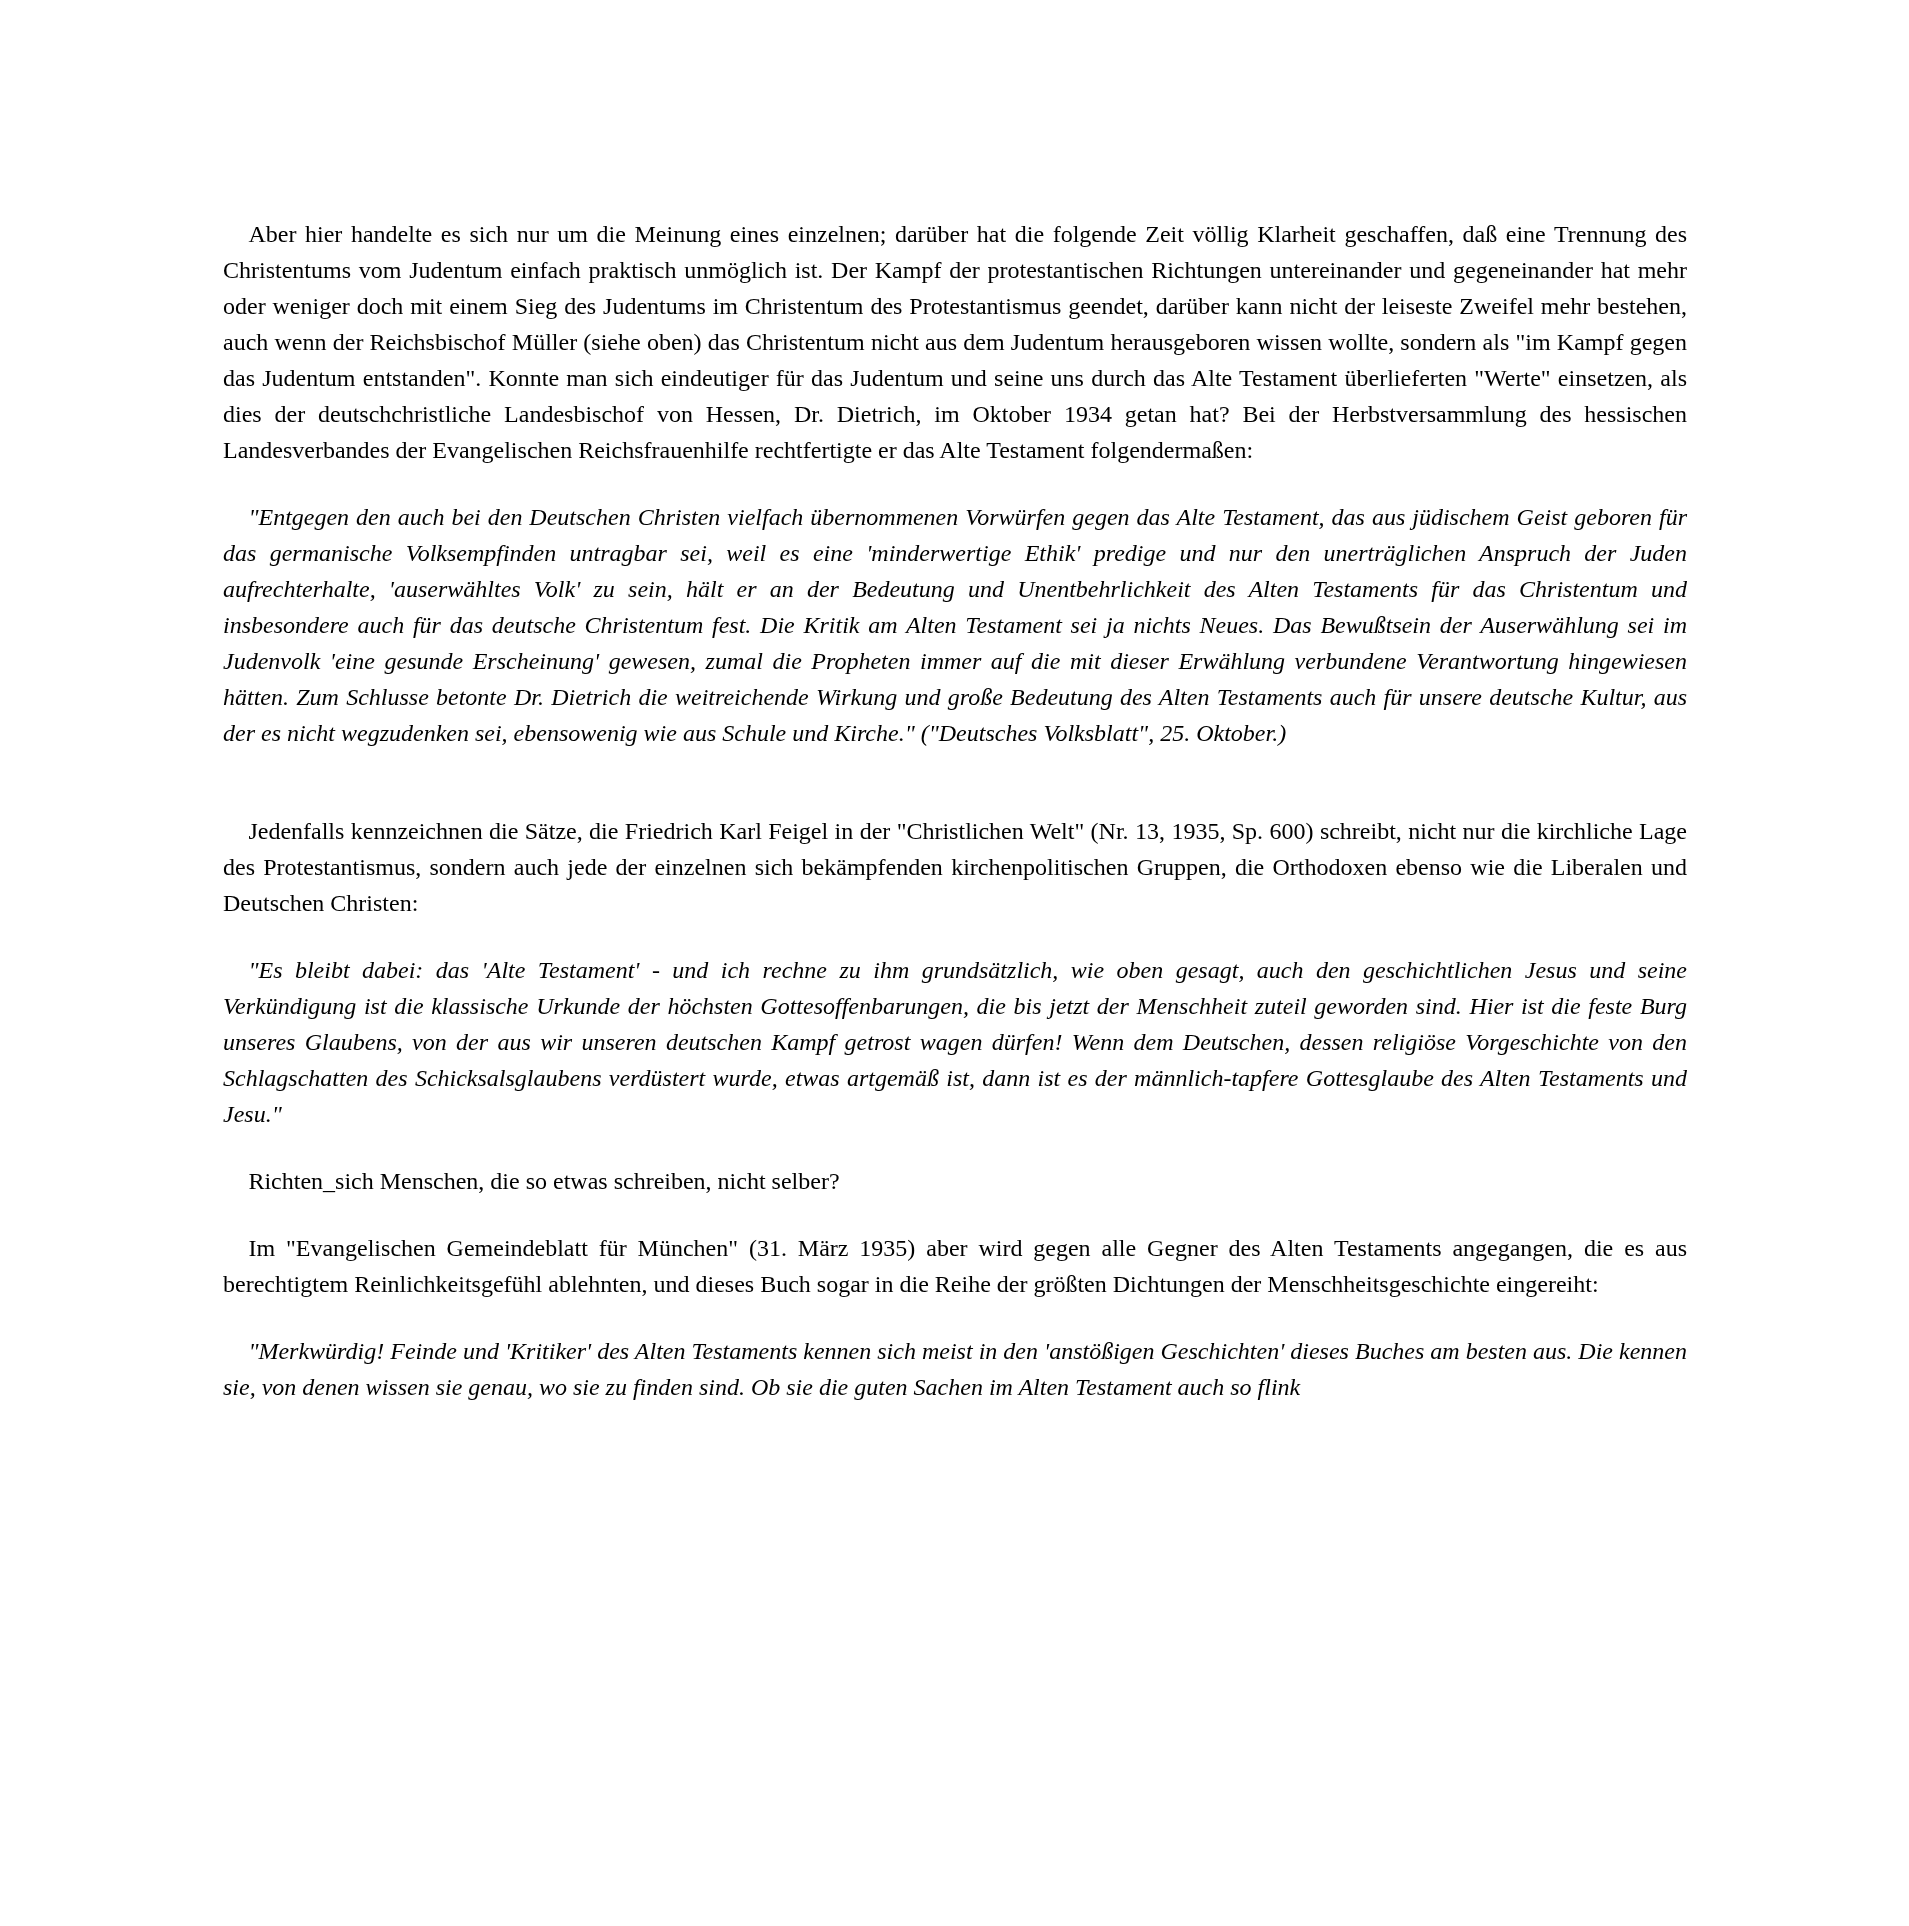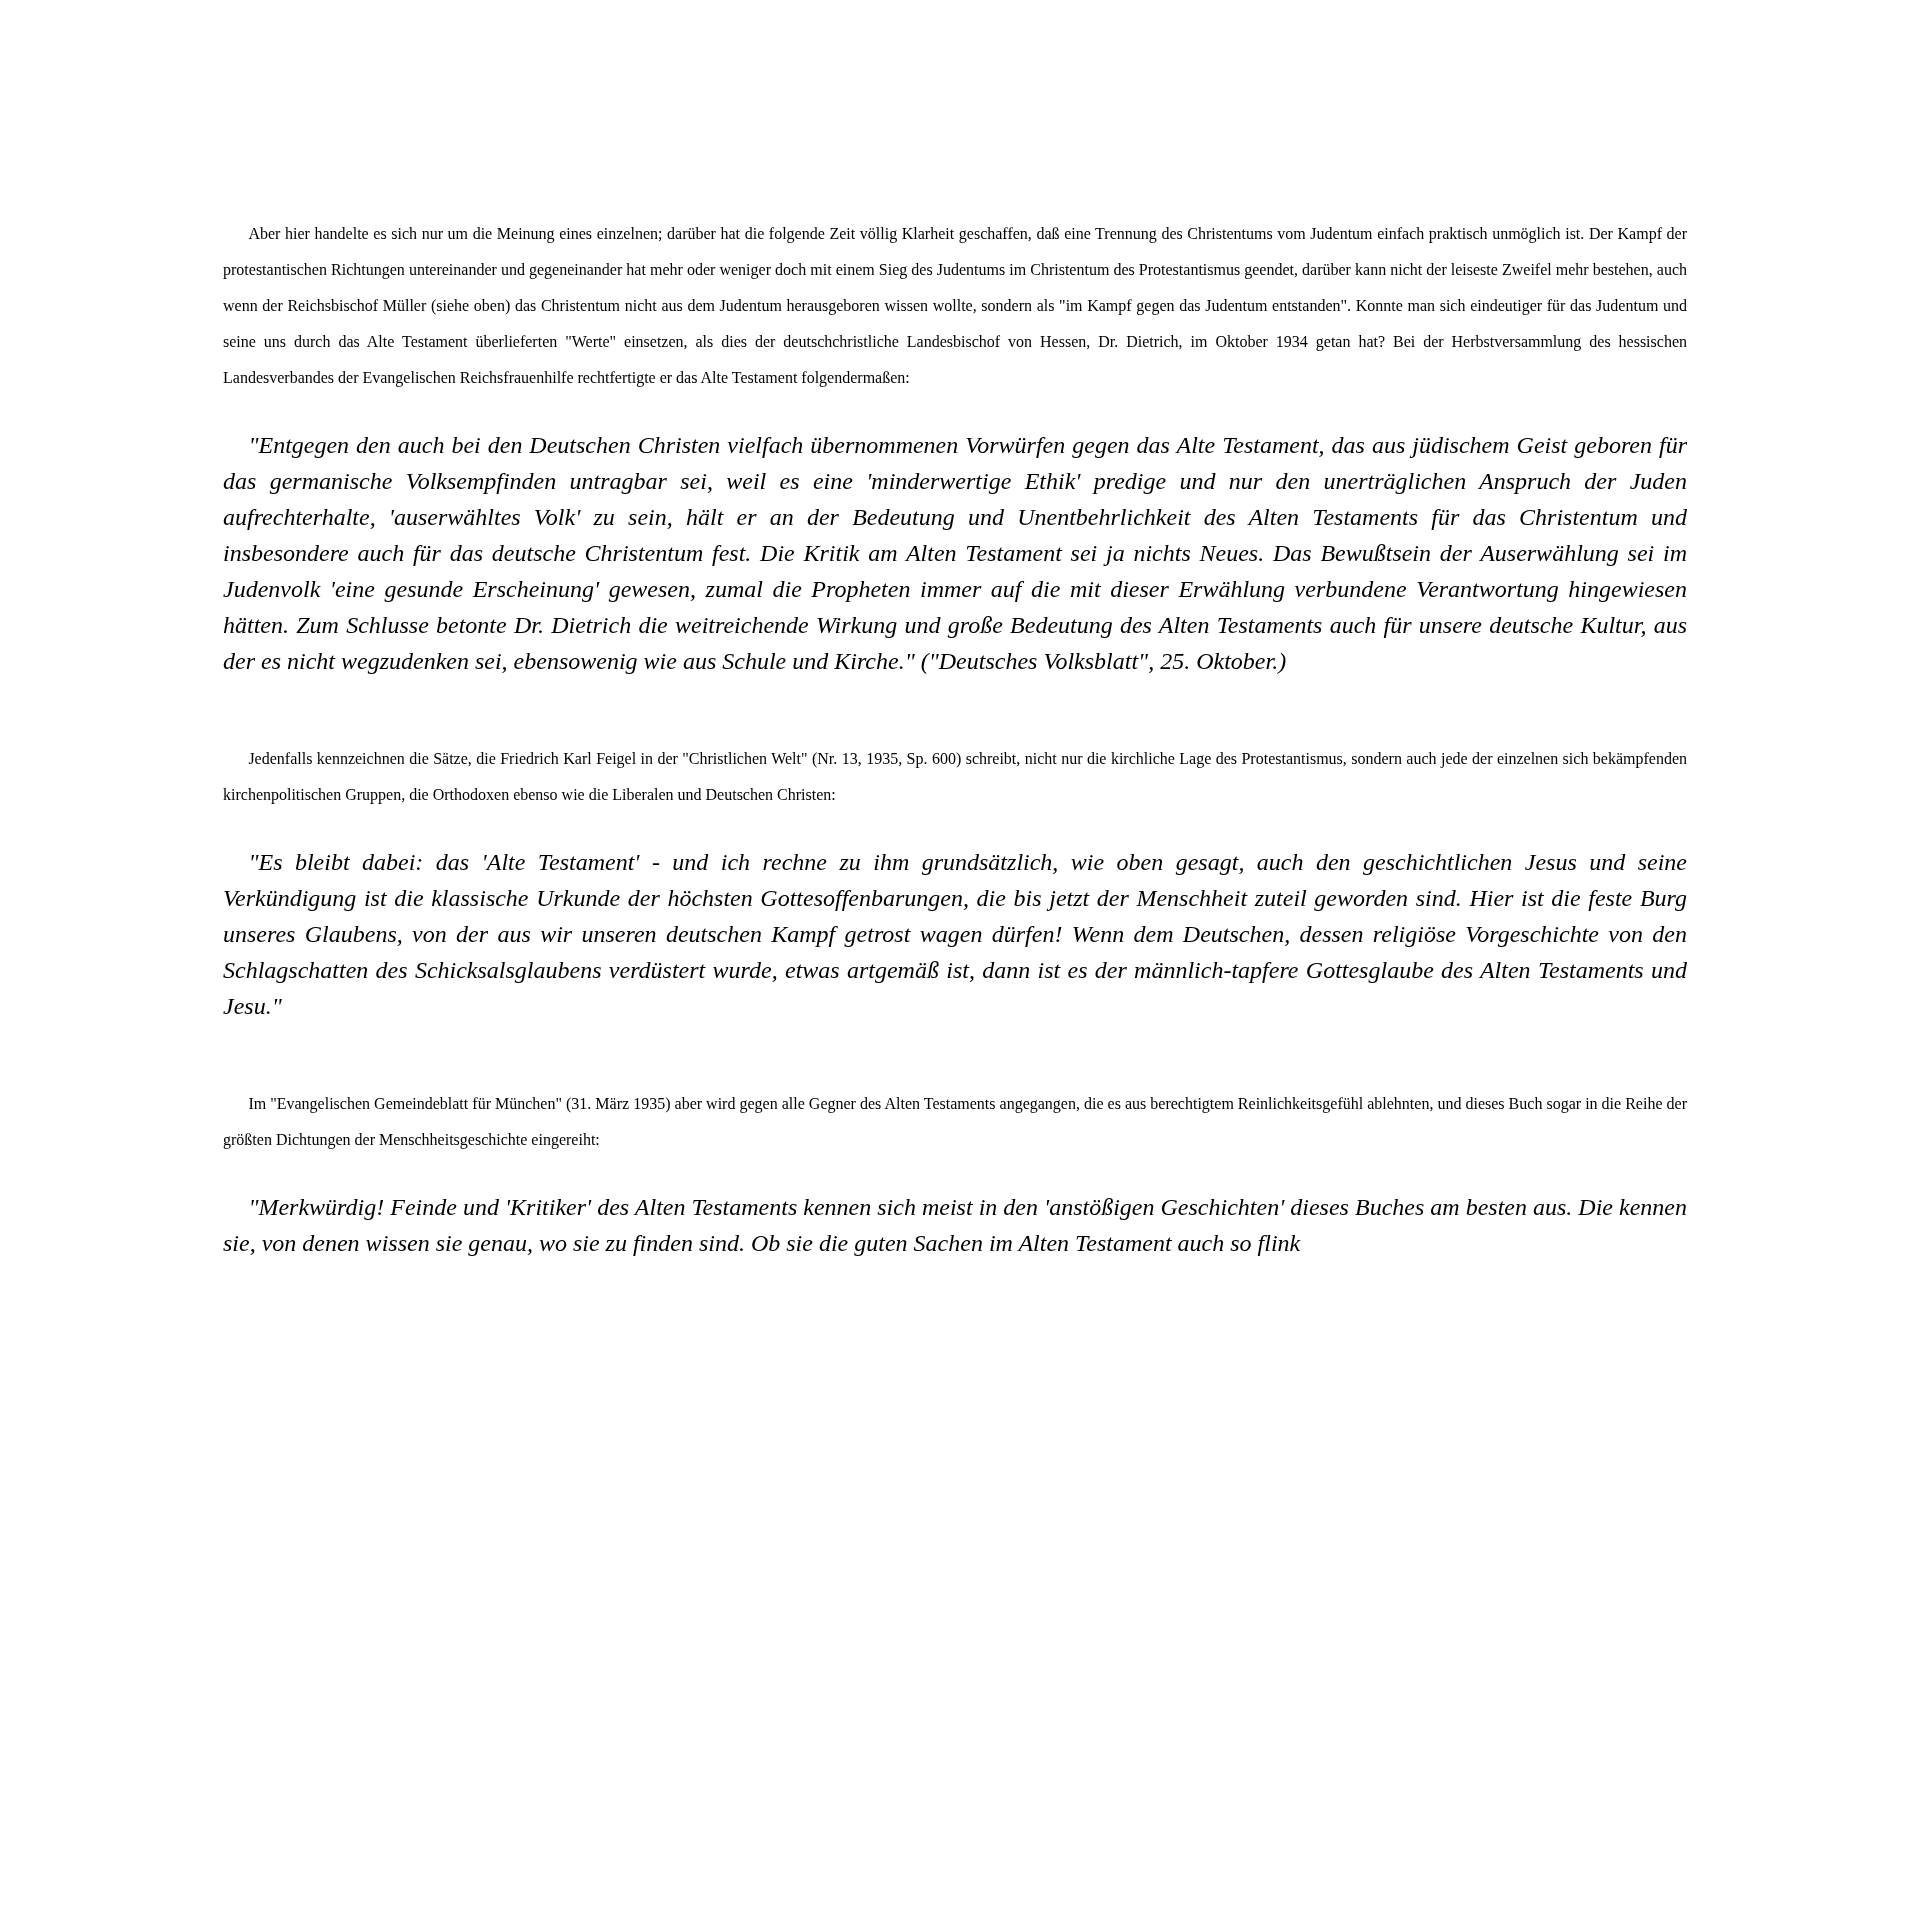--- a/index.html
+++ b/index.html
@@ -17,21 +17,21 @@
   }
   .content {
     position: absolute;
     left: 223px;
     top: 216px;
     width: 1464px;
   }
   p {
     margin: 0;
     font-family: "Liberation Serif", "DejaVu Serif", serif;
-    font-size: 16px;
+    font-size: 24px;
     line-height: 36px;
     color: #000000;
     text-align: justify;
     text-justify: inter-word;
     -webkit-hyphens: none;
     hyphens: none;
   }
   p.body {
     text-indent: 25.4px;
   }
@@ -64,20 +64,21 @@
     <div class="spacer-quote"></div>
 
     <p class="body">Jedenfalls kennzeichnen die Sätze, die Friedrich Karl Feigel in der "Christlichen Welt" (Nr. 13, 1935, Sp. 600) schreibt, nicht nur die kirchliche Lage des Protestantismus, sondern auch jede der einzelnen sich bekämpfenden kirchenpolitischen Gruppen, die Orthodoxen ebenso wie die Liberalen und Deutschen Christen:</p>
 
     <div class="spacer-quote"></div>
 
     <p class="quote">"Es bleibt dabei: das 'Alte Testament' - und ich rechne zu ihm grundsätzlich, wie oben gesagt, auch den geschichtlichen Jesus und seine Verkündigung ist die klassische Urkunde der höchsten Gottesoffenbarungen, die bis jetzt der Menschheit zuteil geworden sind. Hier ist die feste Burg unseres Glaubens, von der aus wir unseren deutschen Kampf getrost wagen dürfen! Wenn dem Deutschen, dessen religiöse Vorgeschichte von den Schlagschatten des Schicksalsglaubens verdüstert wurde, etwas artgemäß ist, dann ist es der männlich-tapfere Gottesglaube des Alten Testaments und Jesu."</p>
 
     <div class="spacer-quote"></div>
 
+    <p class="body">Richten_sich Menschen, die so etwas schreiben, nicht selber?</p>
 
     <div class="spacer-quote"></div>
 
     <p class="body">Im "Evangelischen Gemeindeblatt für München" (31. März 1935) aber wird gegen alle Gegner des Alten Testaments angegangen, die es aus berechtigtem Reinlichkeitsgefühl ablehnten, und dieses Buch sogar in die Reihe der größten Dichtungen der Menschheitsgeschichte eingereiht:</p>
 
     <div class="spacer-quote"></div>
 
     <p class="quote">"Merkwürdig! Feinde und 'Kritiker' des Alten Testaments kennen sich meist in den 'anstößigen Geschichten' dieses Buches am besten aus. Die kennen sie, von denen wissen sie genau, wo sie zu finden sind. Ob sie die guten Sachen im Alten Testament auch so flink</p>
 
   </div>

